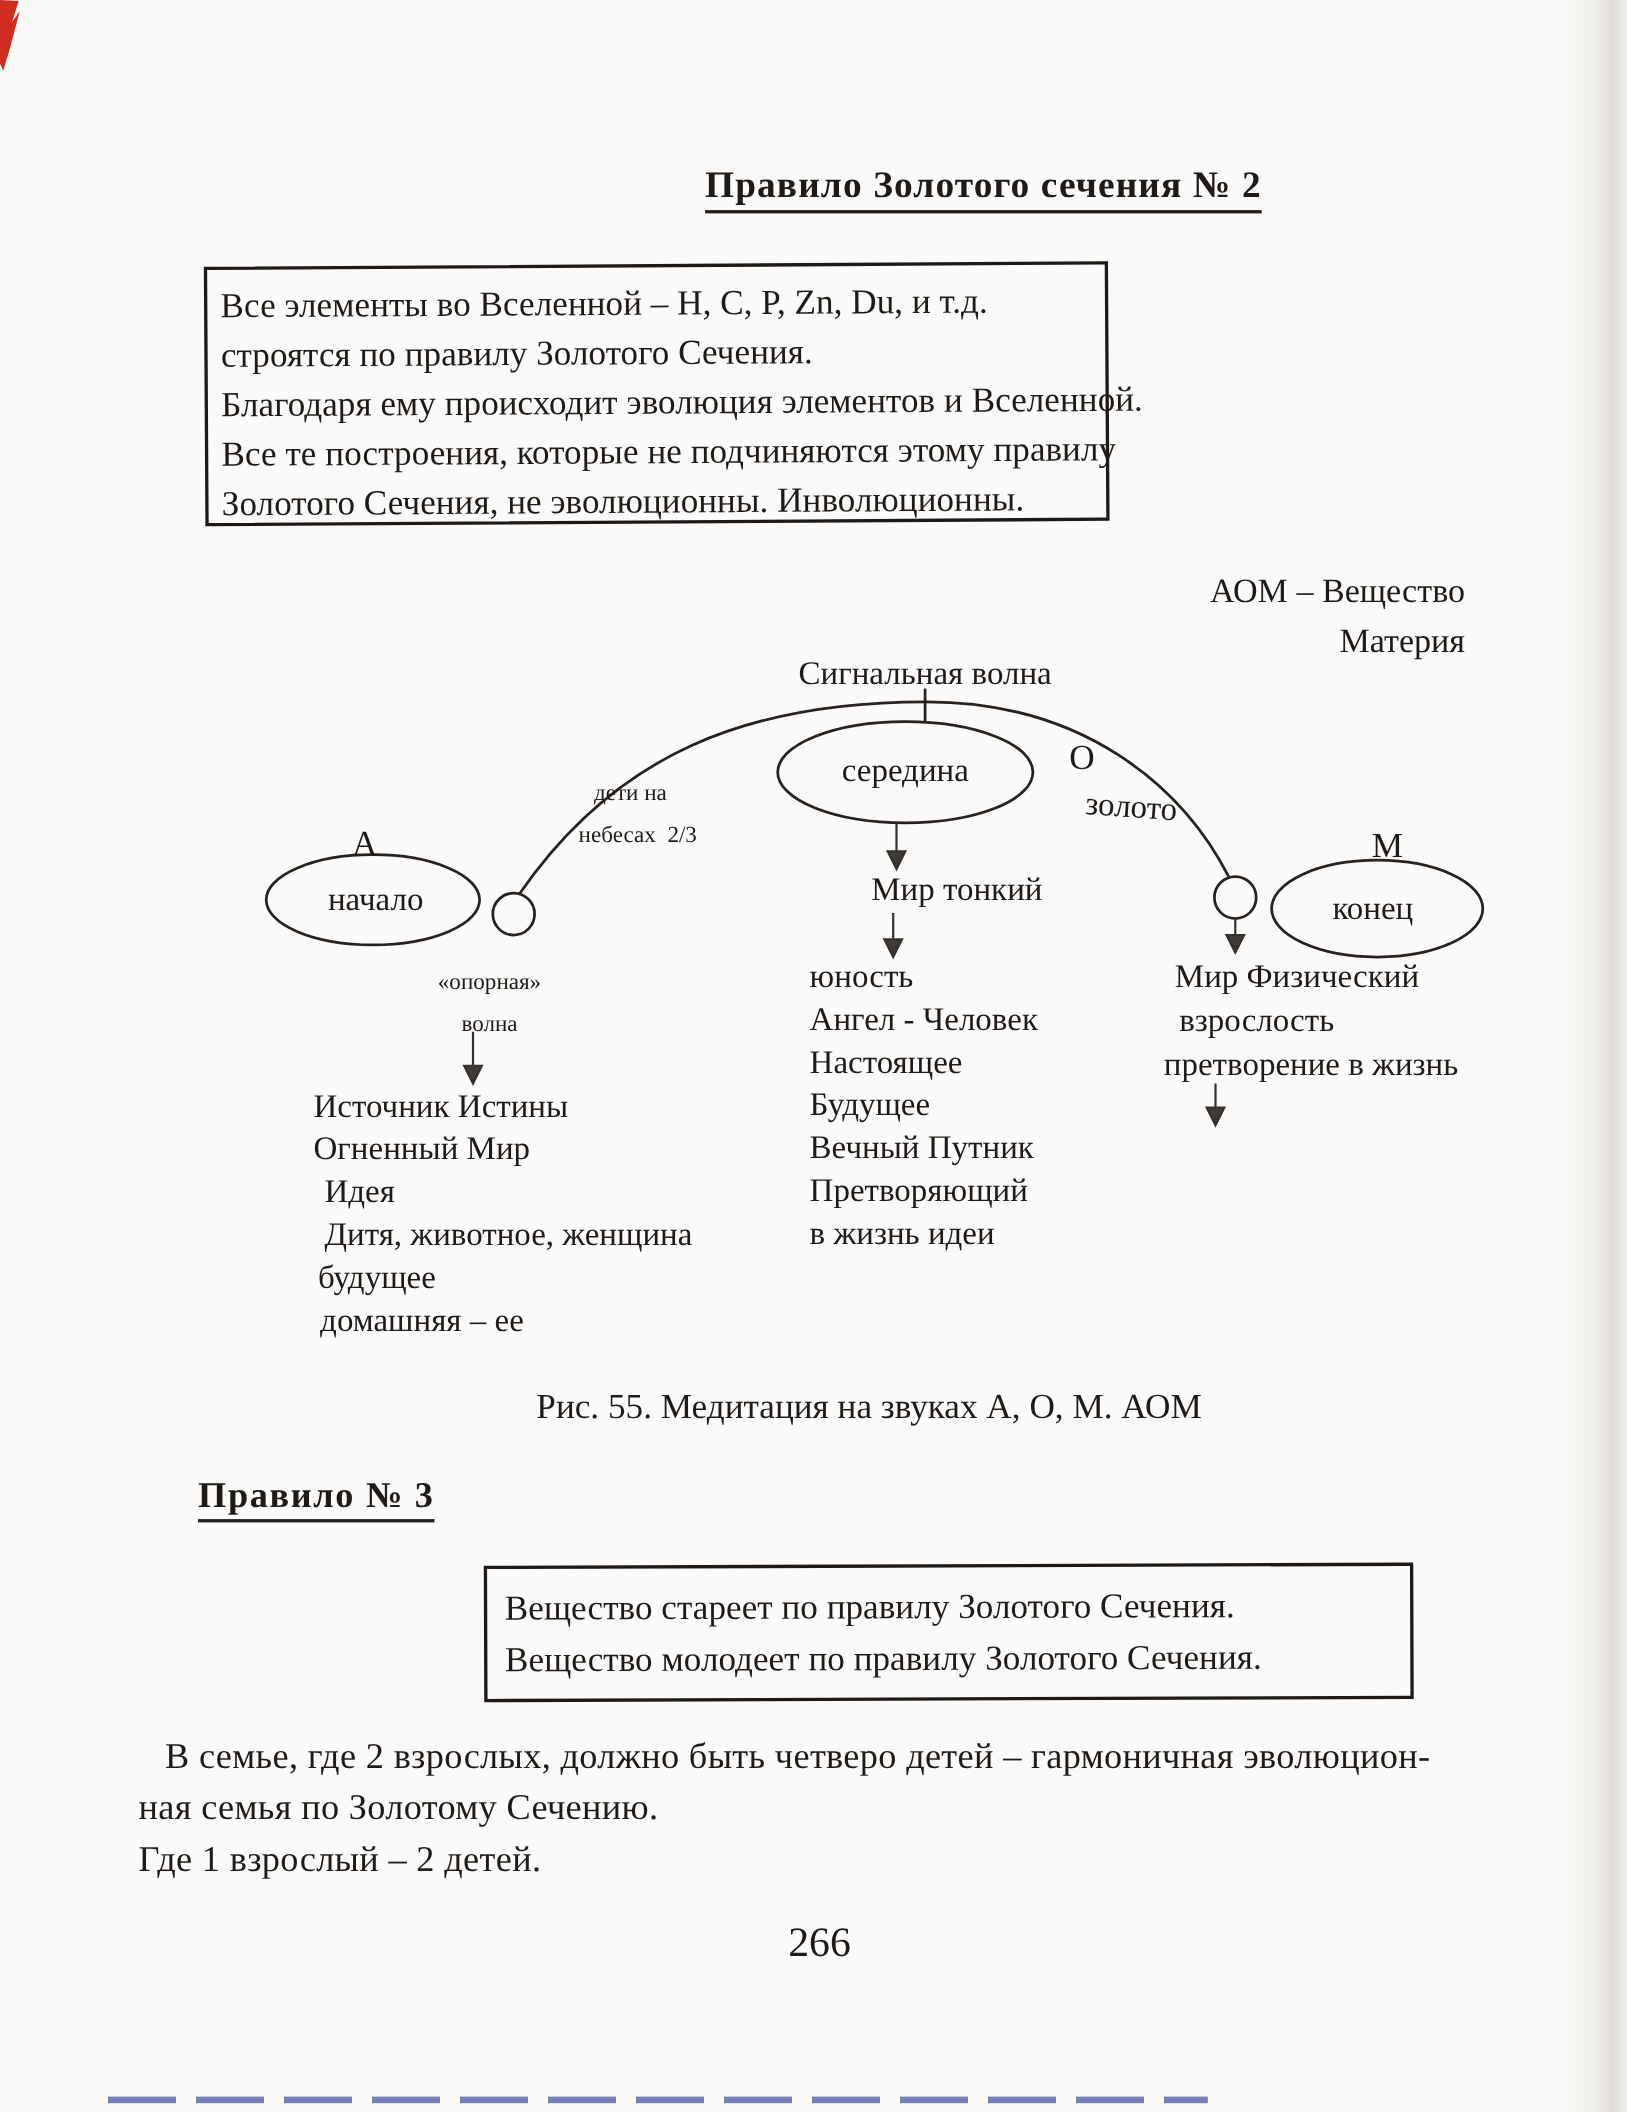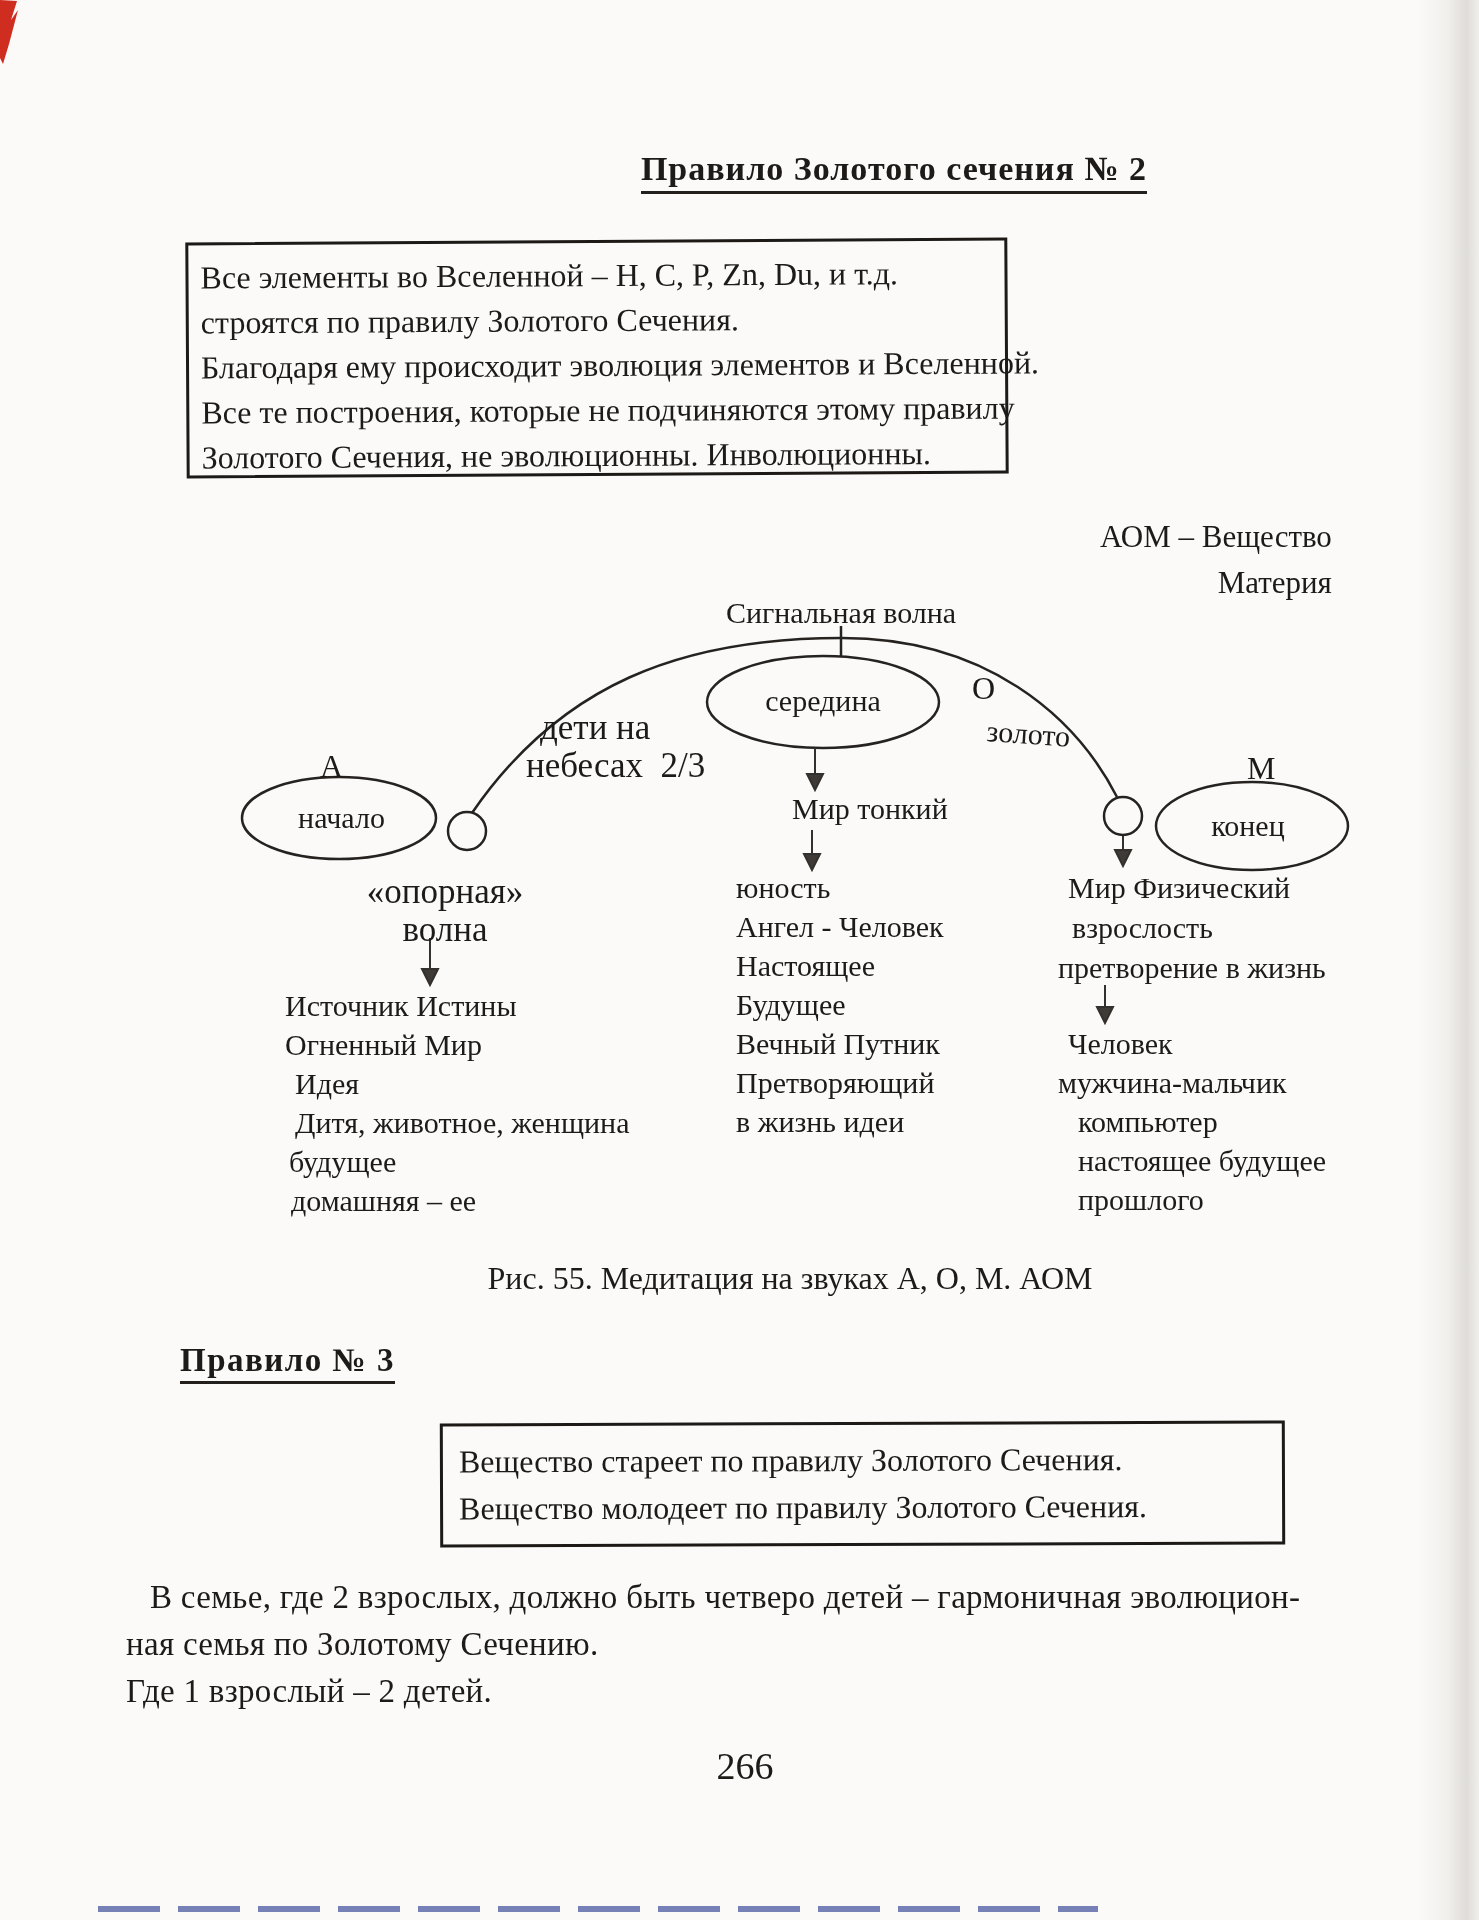--- a/index.html
+++ b/index.html
@@ -23,21 +23,21 @@
           transform:rotate(-0.35deg); }
   .box1 div { white-space:nowrap; }
 
   .aom { left:1100px; top:514px; font-size:31px; line-height:46px; }
   .aom .l2 { margin-left:100px;text-align:right; }
 
   .diagram { left:0; top:580px; width:1479px; height:660px; }
   .diagram svg { position:absolute; left:0; top:0; }
   .dt { position:absolute; font-size:30px; white-space:nowrap; }
   .ctr { text-align:center; }
-  .small { font-size:35px; }
+  .small { font-size:21px; }
   .pre { white-space:pre; }
   .lh39 { line-height:39px; }
   .lh40 { line-height:40px; }
 
   .caption { left:390px; top:1260px; width:800px; text-align:center; font-size:32px; }
 
   .rule3 { left:180px; top:1342px; font-size:33px; font-weight:bold; letter-spacing:1.5px; }
   .rule3 span { border-bottom:3px solid #221f1c; padding-bottom:2px; display:inline-block; }
 
   .box2 { left:440px; top:1422px; width:845px; height:124px;
@@ -164,27 +164,20 @@
       <div style="padding-left:4px;">будущее</div>
       <div style="padding-left:6px;">домашняя – ее</div>
     </div>
 
     <div class="dt lh40" style="left:1058px; top:288px;">
       <div style="padding-left:10px;">Мир Физический</div>
       <div style="padding-left:14px;">взрослость</div>
       <div>претворение в жизнь</div>
     </div>
 
-    <div class="dt lh39" style="left:1058px; top:444px;">
-      <div style="padding-left:10px;">Человек</div>
-      <div>мужчина-мальчик</div>
-      <div style="padding-left:20px;">компьютер</div>
-      <div style="padding-left:20px;">настоящее будущее</div>
-      <div style="padding-left:20px;">прошлого</div>
-    </div>
   </div>
 
   <div class="abs caption">Рис. 55. Медитация на звуках А, О, М. АОМ</div>
 
   <div class="abs rule3">
     <span>Правило № 3</span>
   </div>
 
   <div class="abs rulebox box2">
     <div>Вещество стареет по правилу Золотого Сечения.</div>

